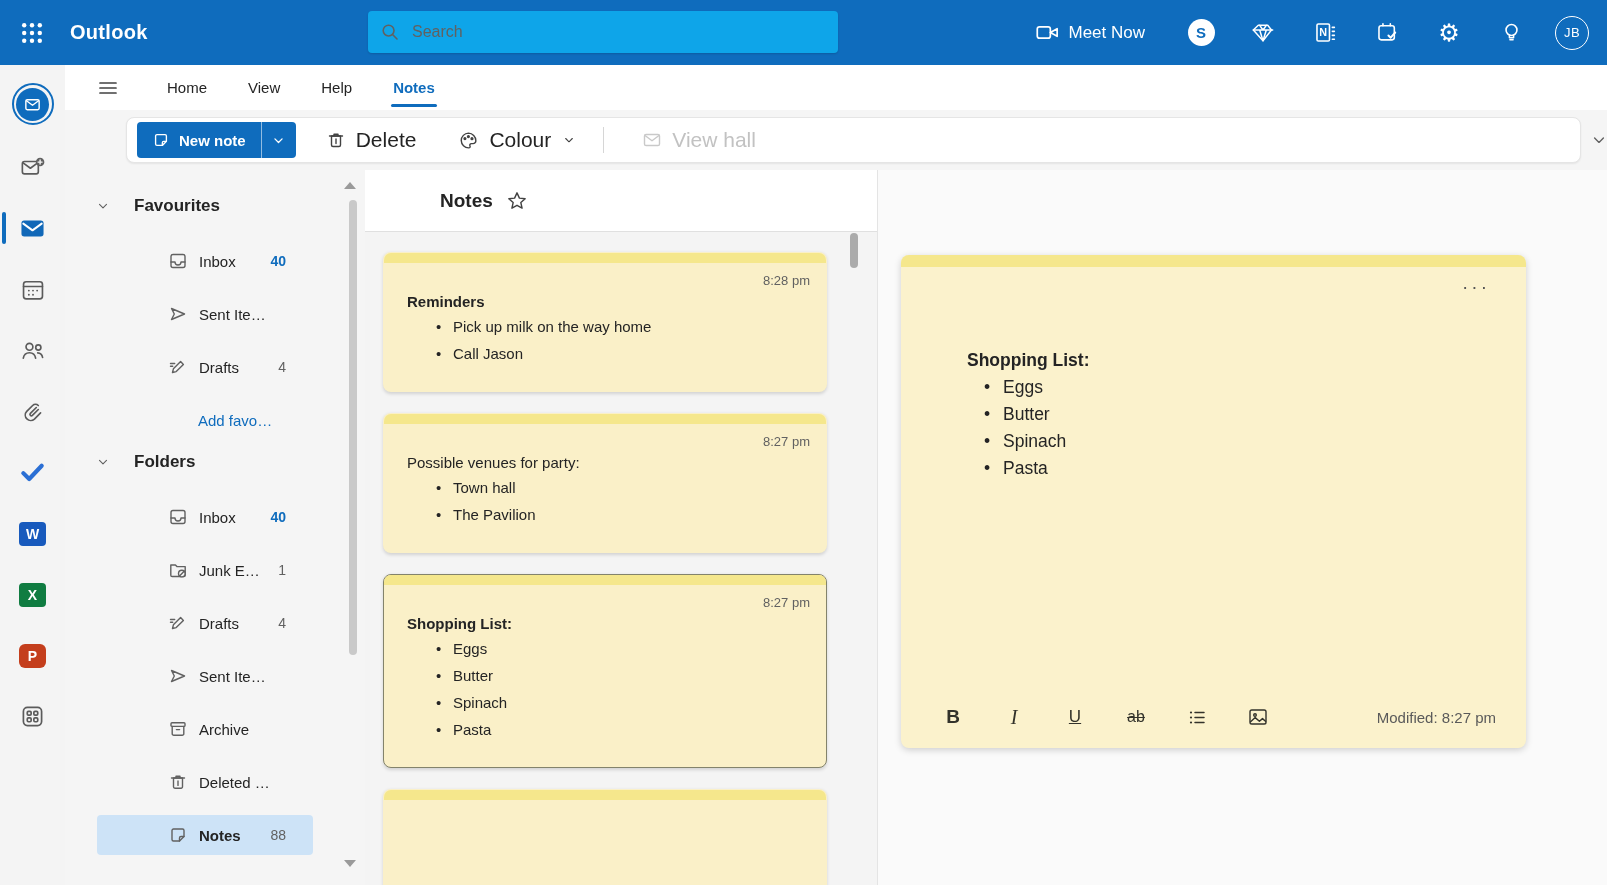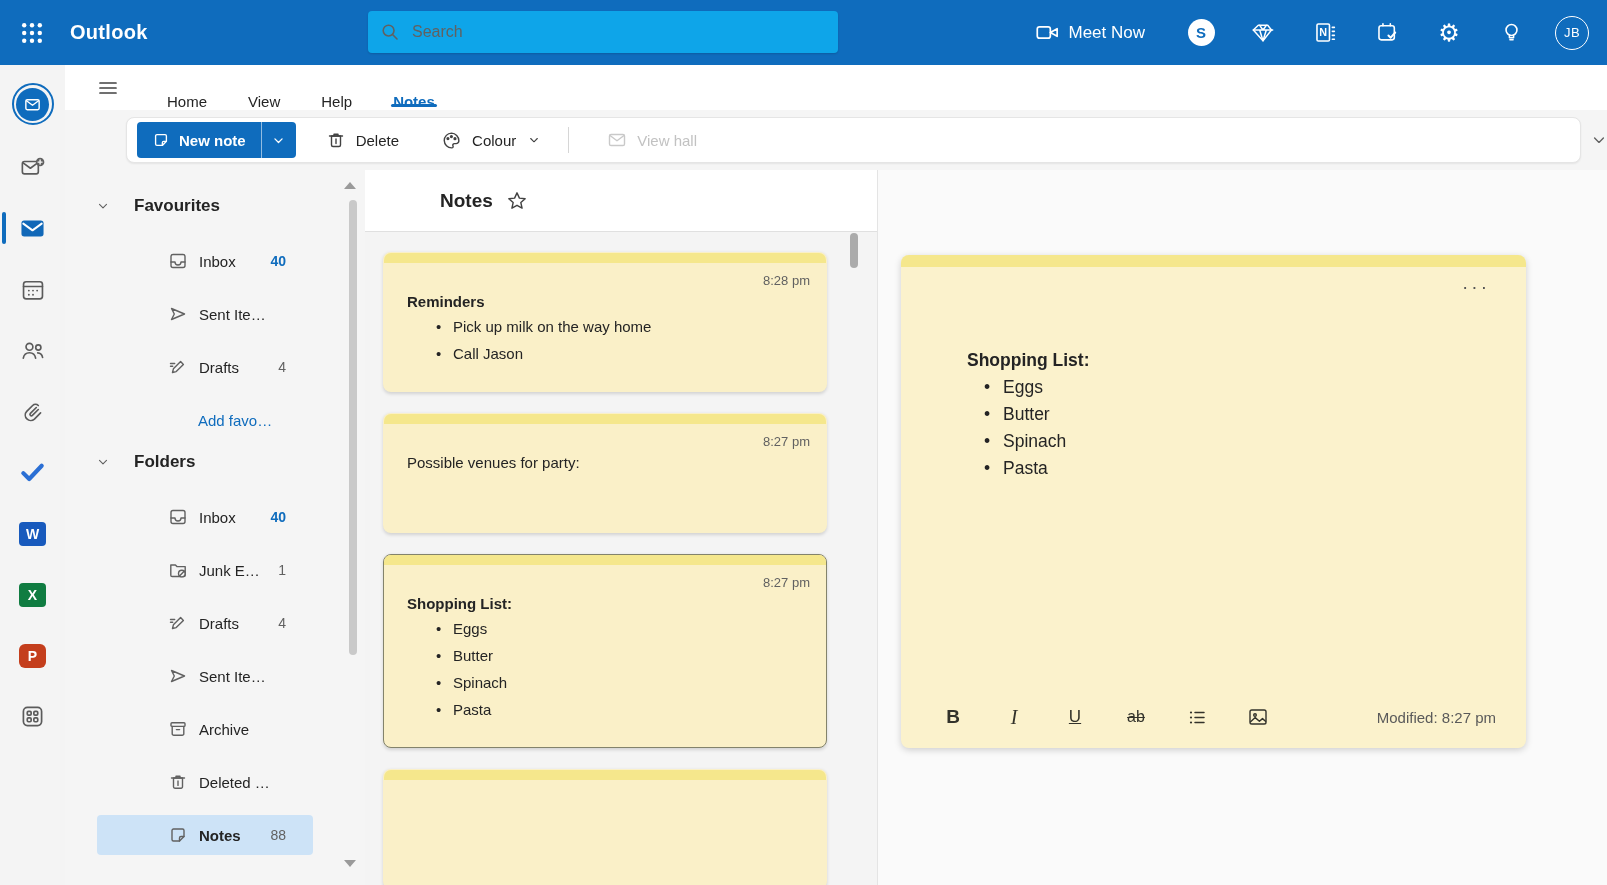--- a/index.html
+++ b/index.html
@@ -38,33 +38,33 @@
   .logo-ring { width:42px; height:42px; border-radius:50%; border:2.5px solid #0f6cbd; display:flex; align-items:center; justify-content:center; }
   .logo-core { width:33px; height:33px; border-radius:50%; background:#0f6cbd; display:flex; align-items:center; justify-content:center; }
   .office-tile { width:27px; height:24px; border-radius:4px; color:#fff; font-weight:800; font-size:14px; display:flex; align-items:center; justify-content:center; }
   .tile-word { background:#185abd; } .tile-excel { background:#107c41; } .tile-ppt { background:#c43e1c; border-radius:6px; }
 
   
   .main { flex:1; display:flex; flex-direction:column; background:#f5f5f5; min-width:0; }
 
   .tabrow { height:45px; background:#fff; display:flex; align-items:center; padding-left:30px; flex:none; }
   .hamburger { width:26px; height:26px; margin-right:36px; display:flex; align-items:center; justify-content:center; color:#424242; cursor:pointer; }
-  .tab { height:100%; display:flex; align-items:flex-end; padding:0 10px; margin-right:21px; font-size:15px; color:#242424; position:relative; cursor:pointer; }
+  .tab { height:100%; display:flex; align-items:center; padding:0 10px; margin-right:21px; font-size:15px; color:#242424; position:relative; cursor:pointer; }
   .tab.active { color:#0f6cbd; font-weight:700; }
   .tab.active::after { content:""; position:absolute; left:8px; right:8px; bottom:3px; height:3.5px; border-radius:2px; background:#0f6cbd; }
 
   .ribbon { height:60px; display:flex; align-items:center; padding-left:20px; flex:none; }
   .ribbon-card { width:1455px; height:46px; background:#fff; border:1px solid #e5e5e5; border-radius:8px;
     box-shadow:0 1px 2px rgba(0,0,0,.07); display:flex; align-items:center; padding:0 10px;margin-left:41px; }
   .newnote { display:flex; height:36px; }
   .newnote-main { background:#0f6cbd; color:#fff; border:none; border-radius:4px 0 0 4px; display:flex; align-items:center;
     gap:9px; padding:0 15px; font-size:15px; font-weight:700; font-family:inherit; cursor:pointer; }
   .newnote-drop { background:#0f6cbd; width:35px; border-radius:0 4px 4px 0; border-left:1px solid rgba(255,255,255,.55);
     display:flex; align-items:center; justify-content:center; color:#fff; cursor:pointer; }
-  .rb-btn { display:flex; align-items:center; gap:10px; height:36px; padding:0 12px; margin-left:18px; font-size:15px;
+  .rb-btn { display:flex; align-items:center; gap:10px; height:36px; padding:0 12px; margin-left:18px; font-size:21px;
     color:#242424; border-radius:4px; cursor:pointer; }
   .rb-btn .chev-sm { margin-left:2px; color:#424242; }
   .rb-divider { width:1px; height:26px; background:#d6d6d6; margin:0 8px 0 16px; }
   .rb-btn.disabled { color:#c2c2c2; cursor:default; }
   .rb-btn.disabled svg { color:#c9c9c9; }
   .ribbon-collapse { margin-left:10px; color:#616161; cursor:pointer; }
 
   
   .content { flex:1; display:flex; min-height:0; }
 
@@ -540,20 +540,24 @@
                   <li>Pick up milk on the way home</li>
                   <li>Call Jason</li>
                 </ul>
       </div>
             </div>
             <div class="note-card">
       <div class="note-strip"></div>
       <div class="note-body">
         <div class="note-time">8:27 pm</div>
         <div class="note-title">Possible venues for party:</div>
+        <ul class="note-bullets">
+                  <li>Town hall</li>
+                  <li>The Pavilion</li>
+                </ul>
       </div>
             </div>
             <div class="note-card bold-title selected">
       <div class="note-strip"></div>
       <div class="note-body">
         <div class="note-time">8:27 pm</div>
         <div class="note-title">Shopping List:</div>
         <ul class="note-bullets">
                   <li>Eggs</li>
                   <li>Butter</li>

